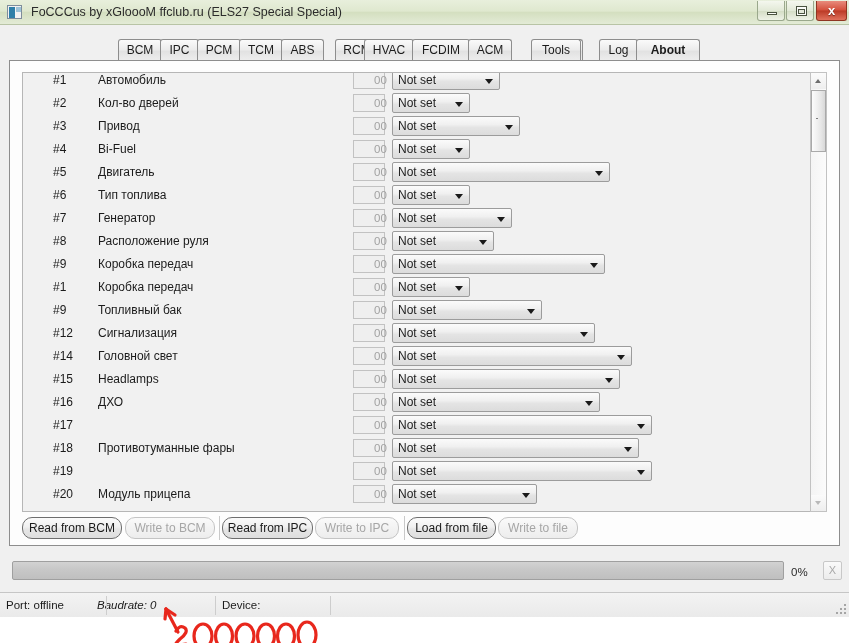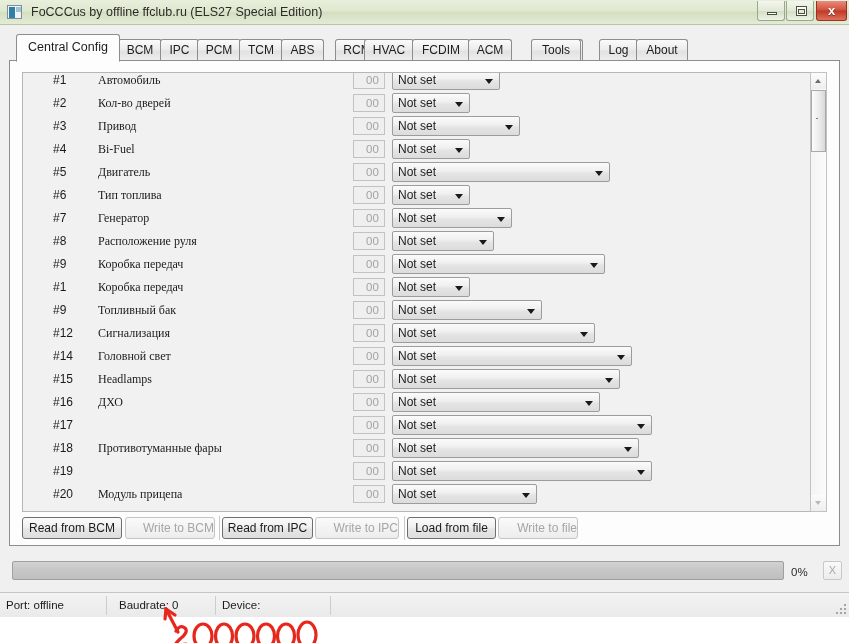--- a/index.html
+++ b/index.html
@@ -97,26 +97,26 @@
     overflow:hidden;
   }
   .rows{position:absolute;left:0;top:-4px;width:780px;}
   .row{position:relative;height:23px;}
   .row .num{
     position:absolute;left:30px;top:4px;width:34px;height:15px;line-height:15px;
     font-size:12px;color:#1b1b1b;white-space:nowrap;
   }
   .row .nm{
     position:absolute;left:75px;top:4px;height:15px;line-height:15px;
-    font-size:12px;color:#1b1b1b;white-space:nowrap;font-family:Liberation Serif, serif;
+    font-size:12px;color:#1b1b1b;white-space:nowrap;
   }
   .row .hex{
     position:absolute;left:330px;top:2px;width:32px;height:18px;
     background:#efefef;border:1px solid #c2c2c2;box-sizing:border-box;
-    font-size:11.5px;color:#a2a2a2;line-height:16px;padding-left:12px;
+    font-size:11.5px;color:#a2a2a2;line-height:16px;padding-left:20px;
     white-space:nowrap;
   }
   .row .combo{
     position:absolute;left:369px;top:1px;height:20px;
     background:linear-gradient(to bottom,#fbfbfb 0%,#f0f0f0 42%,#e4e4e4 58%,#dcdcdc 100%);
     border:1px solid #9c9c9c;box-sizing:border-box;border-radius:2px;
   }
   .row .combo .ctext{
     position:absolute;left:5px;top:1px;height:17px;line-height:17px;
     font-size:12px;color:#222;white-space:nowrap;
@@ -150,26 +150,26 @@
     border:1px solid #a9a9a9;box-sizing:border-box;
   }
   .vsb .thumb .grip{position:absolute;left:4px;top:27px;width:7px;height:7px;}
   .vsb .thumb .grip b{display:block;height:1px;background:#7d7d7d;margin-bottom:2px;}
 
   
   .btnrow{position:absolute;left:12px;top:456px;width:800px;height:22px;}
   .btn{
     position:absolute;top:0;height:22px;
     background:linear-gradient(to bottom,#fbfbfb 0%,#f0f0f0 45%,#e6e6e6 55%,#dedede 100%);
-    border:1px solid #9a9a9a;box-sizing:border-box;border-radius:3px;
+    border:1px solid #9a9a9a;box-sizing:border-box;border-radius:10px;
     font-size:12px;color:#1b1b1b;text-align:center;line-height:20px;white-space:nowrap;
   }
   .btn.strong{border-color:#6e6e6e;}
   .btn.dis{color:#a6a6a6;border-color:#c4c4c4;
-    background:linear-gradient(to bottom,#fafafa 0%,#f3f3f3 50%,#ededed 100%);text-align:right;}
+    background:linear-gradient(to bottom,#fafafa 0%,#f3f3f3 50%,#ededed 100%);}
   .sep{position:absolute;top:-1px;width:1px;height:24px;background:#c9c9c9;}
 
   
   .progarea{
     position:absolute;left:5px;top:550px;width:839px;height:42px;
     background:#f0f0f0;
   }
   .pbar{
     position:absolute;left:7px;top:11px;width:772px;height:19px;
     background:linear-gradient(to bottom,#d2d2d2 0%,#c8c8c8 40%,#bfbfbf 100%);
@@ -214,50 +214,49 @@
   <div class="bleed b2"></div>
   <div class="bleed b3"></div>
 
   <div class="win">
 
     <div class="titlebar">
       <div class="appicon">
         <i class="i1"></i>
           <i class="i2"></i>
       </div>
-      <div class="title-text">FoCCCus by offline ffclub.ru (ELS27 Special Edition)</div>
+      <div class="title-text">FoCCCus by xGloooM ffclub.ru (ELS27 Special Special)</div>
       <div class="wbtns">
         <div class="wbtn min">
           <span class="mg"></span>
         </div>
         <div class="wbtn max">
           <span class="mxo"></span>
           <span class="mxi"></span>
         </div>
         <div class="wbtn close">
           <span class="xg">x</span>
         </div>
       </div>
     </div>
 
     <div class="tabstrip" id="tabstrip">
-        <div class="tab sel" style="left: 11px; width: 104px;">Central Config</div>
         <div class="tab" style="left: 113px; width: 44px;">BCM</div>
         <div class="tab" style="left: 155px; width: 39px;">IPC</div>
         <div class="tab" style="left: 192px; width: 44px;">PCM</div>
         <div class="tab" style="left: 234px; width: 44px;">TCM</div>
         <div class="tab" style="left: 276px; width: 43px;">ABS</div>
         <div class="tab" style="left: 330px; width: 44px;">RCM</div>
         <div class="tab" style="left: 359px; width: 50px;">HVAC</div>
         <div class="tab" style="left: 407px; width: 58px;">FCDIM</div>
         <div class="tab" style="left: 463px; width: 44px;">ACM</div>
         <div class="tab" style="left: 535px; width: 43px;">SRM</div>
         <div class="tab" style="left: 526px; width: 50px;">Tools</div>
         <div class="tab" style="left: 594px; width: 39px;">Log</div>
-        <div class="tab" style="left: 631px; width: 52px;">About</div>
+        <div class="tab" style="left: 631px; width: 64px; font-weight: bold;">About</div>
       </div>
 
     <div class="tabpage">
 
       <div class="scrollbox">
         <div class="rows" id="rows">
             <div class="row">
               <span class="num">#1</span>
               <span class="nm">Автомобиль</span>
               <span class="hex">00</span>
@@ -467,21 +466,21 @@
     <div class="statusbar" id="statusbar">
       <span class="grip">
         <b style="left:8px;top:0"></b>
         <b style="left:4px;top:4px"></b>
           <b style="left:8px;top:4px"></b>
         <b style="left:0px;top:8px"></b>
           <b style="left:4px;top:8px"></b>
           <b style="left:8px;top:8px"></b>
       </span>
     <div class="stcell" style="left: 6px;">Port: offline</div>
-        <div class="stcell" style="left: 119px;">Baudrate: 0</div>
+        <div class="stcell" style="left: 97px; font-style: italic;">Baudrate: 0</div>
         <div class="stcell" style="left: 222px;">Device:</div>
         <div class="stdiv" style="left: 106px;"></div>
         <div class="stdiv" style="left: 215px;"></div>
         <div class="stdiv" style="left: 330px;"></div>
       </div>
   </div>
 
   <div class="annot">
     <svg width="849" height="52" viewBox="0 0 849 52">
       <g id="annot-g" fill="none" stroke="#e8271c" stroke-width="3.2" stroke-linecap="round" stroke-linejoin="round">

